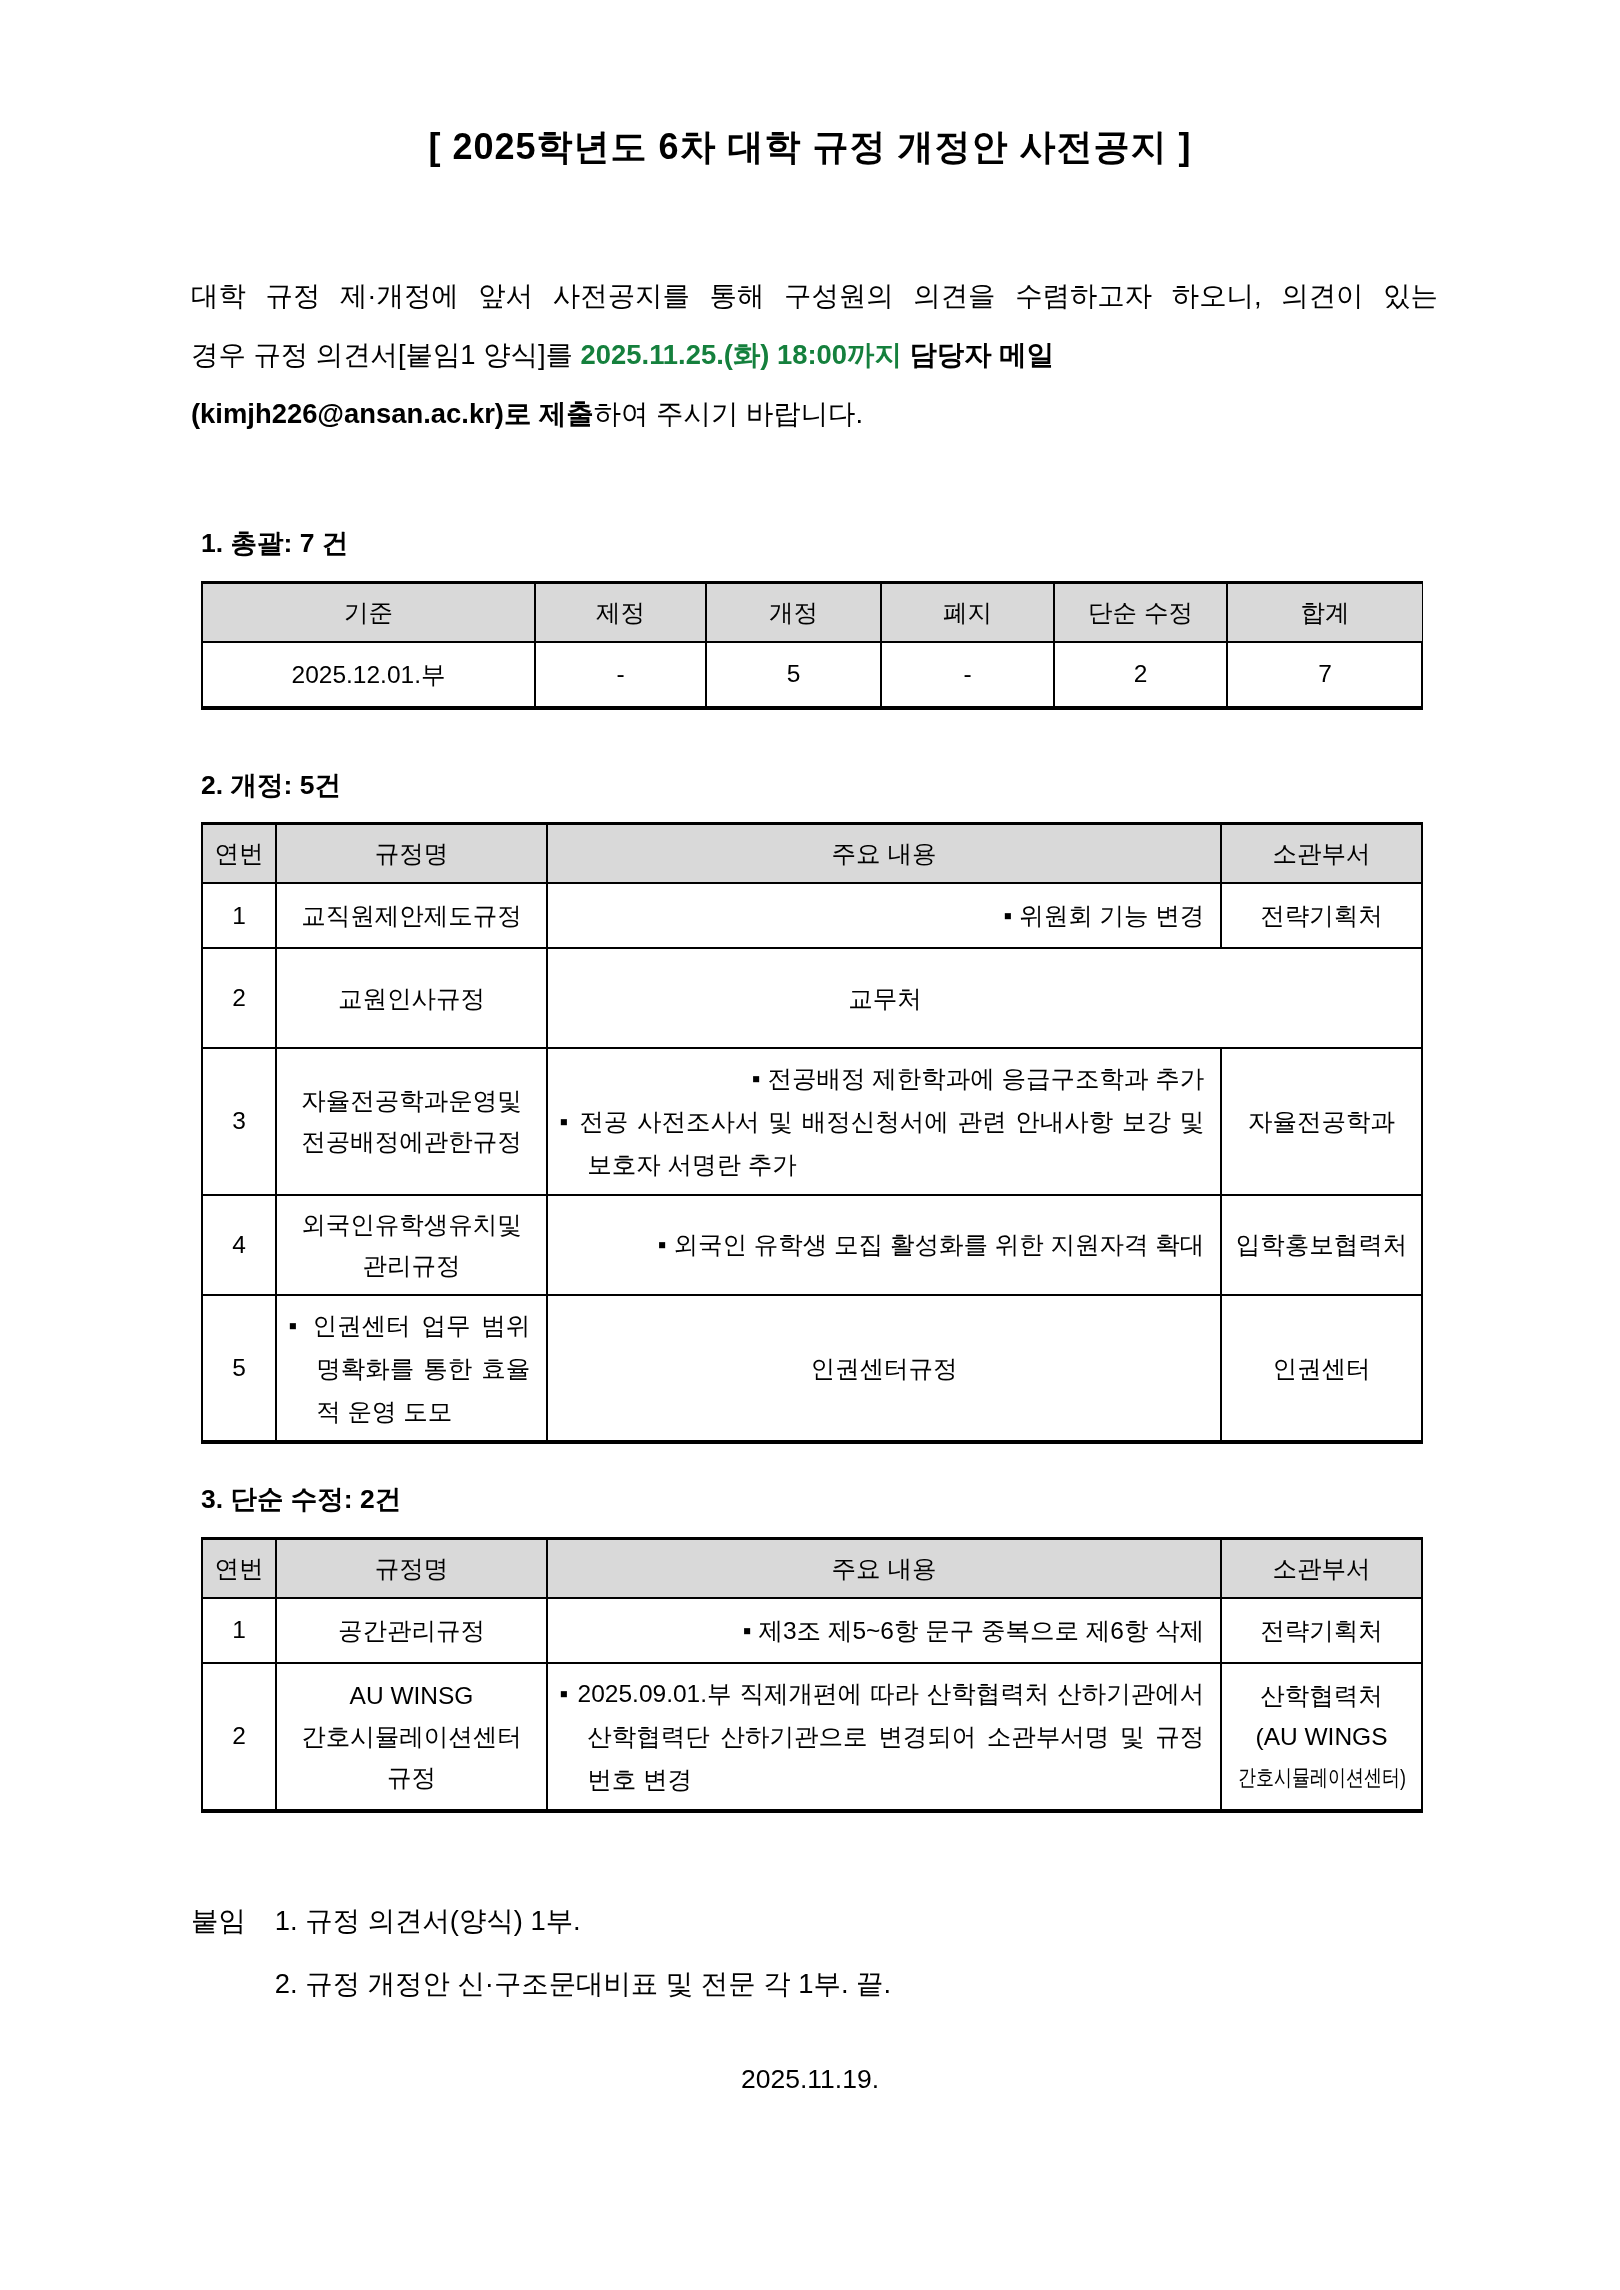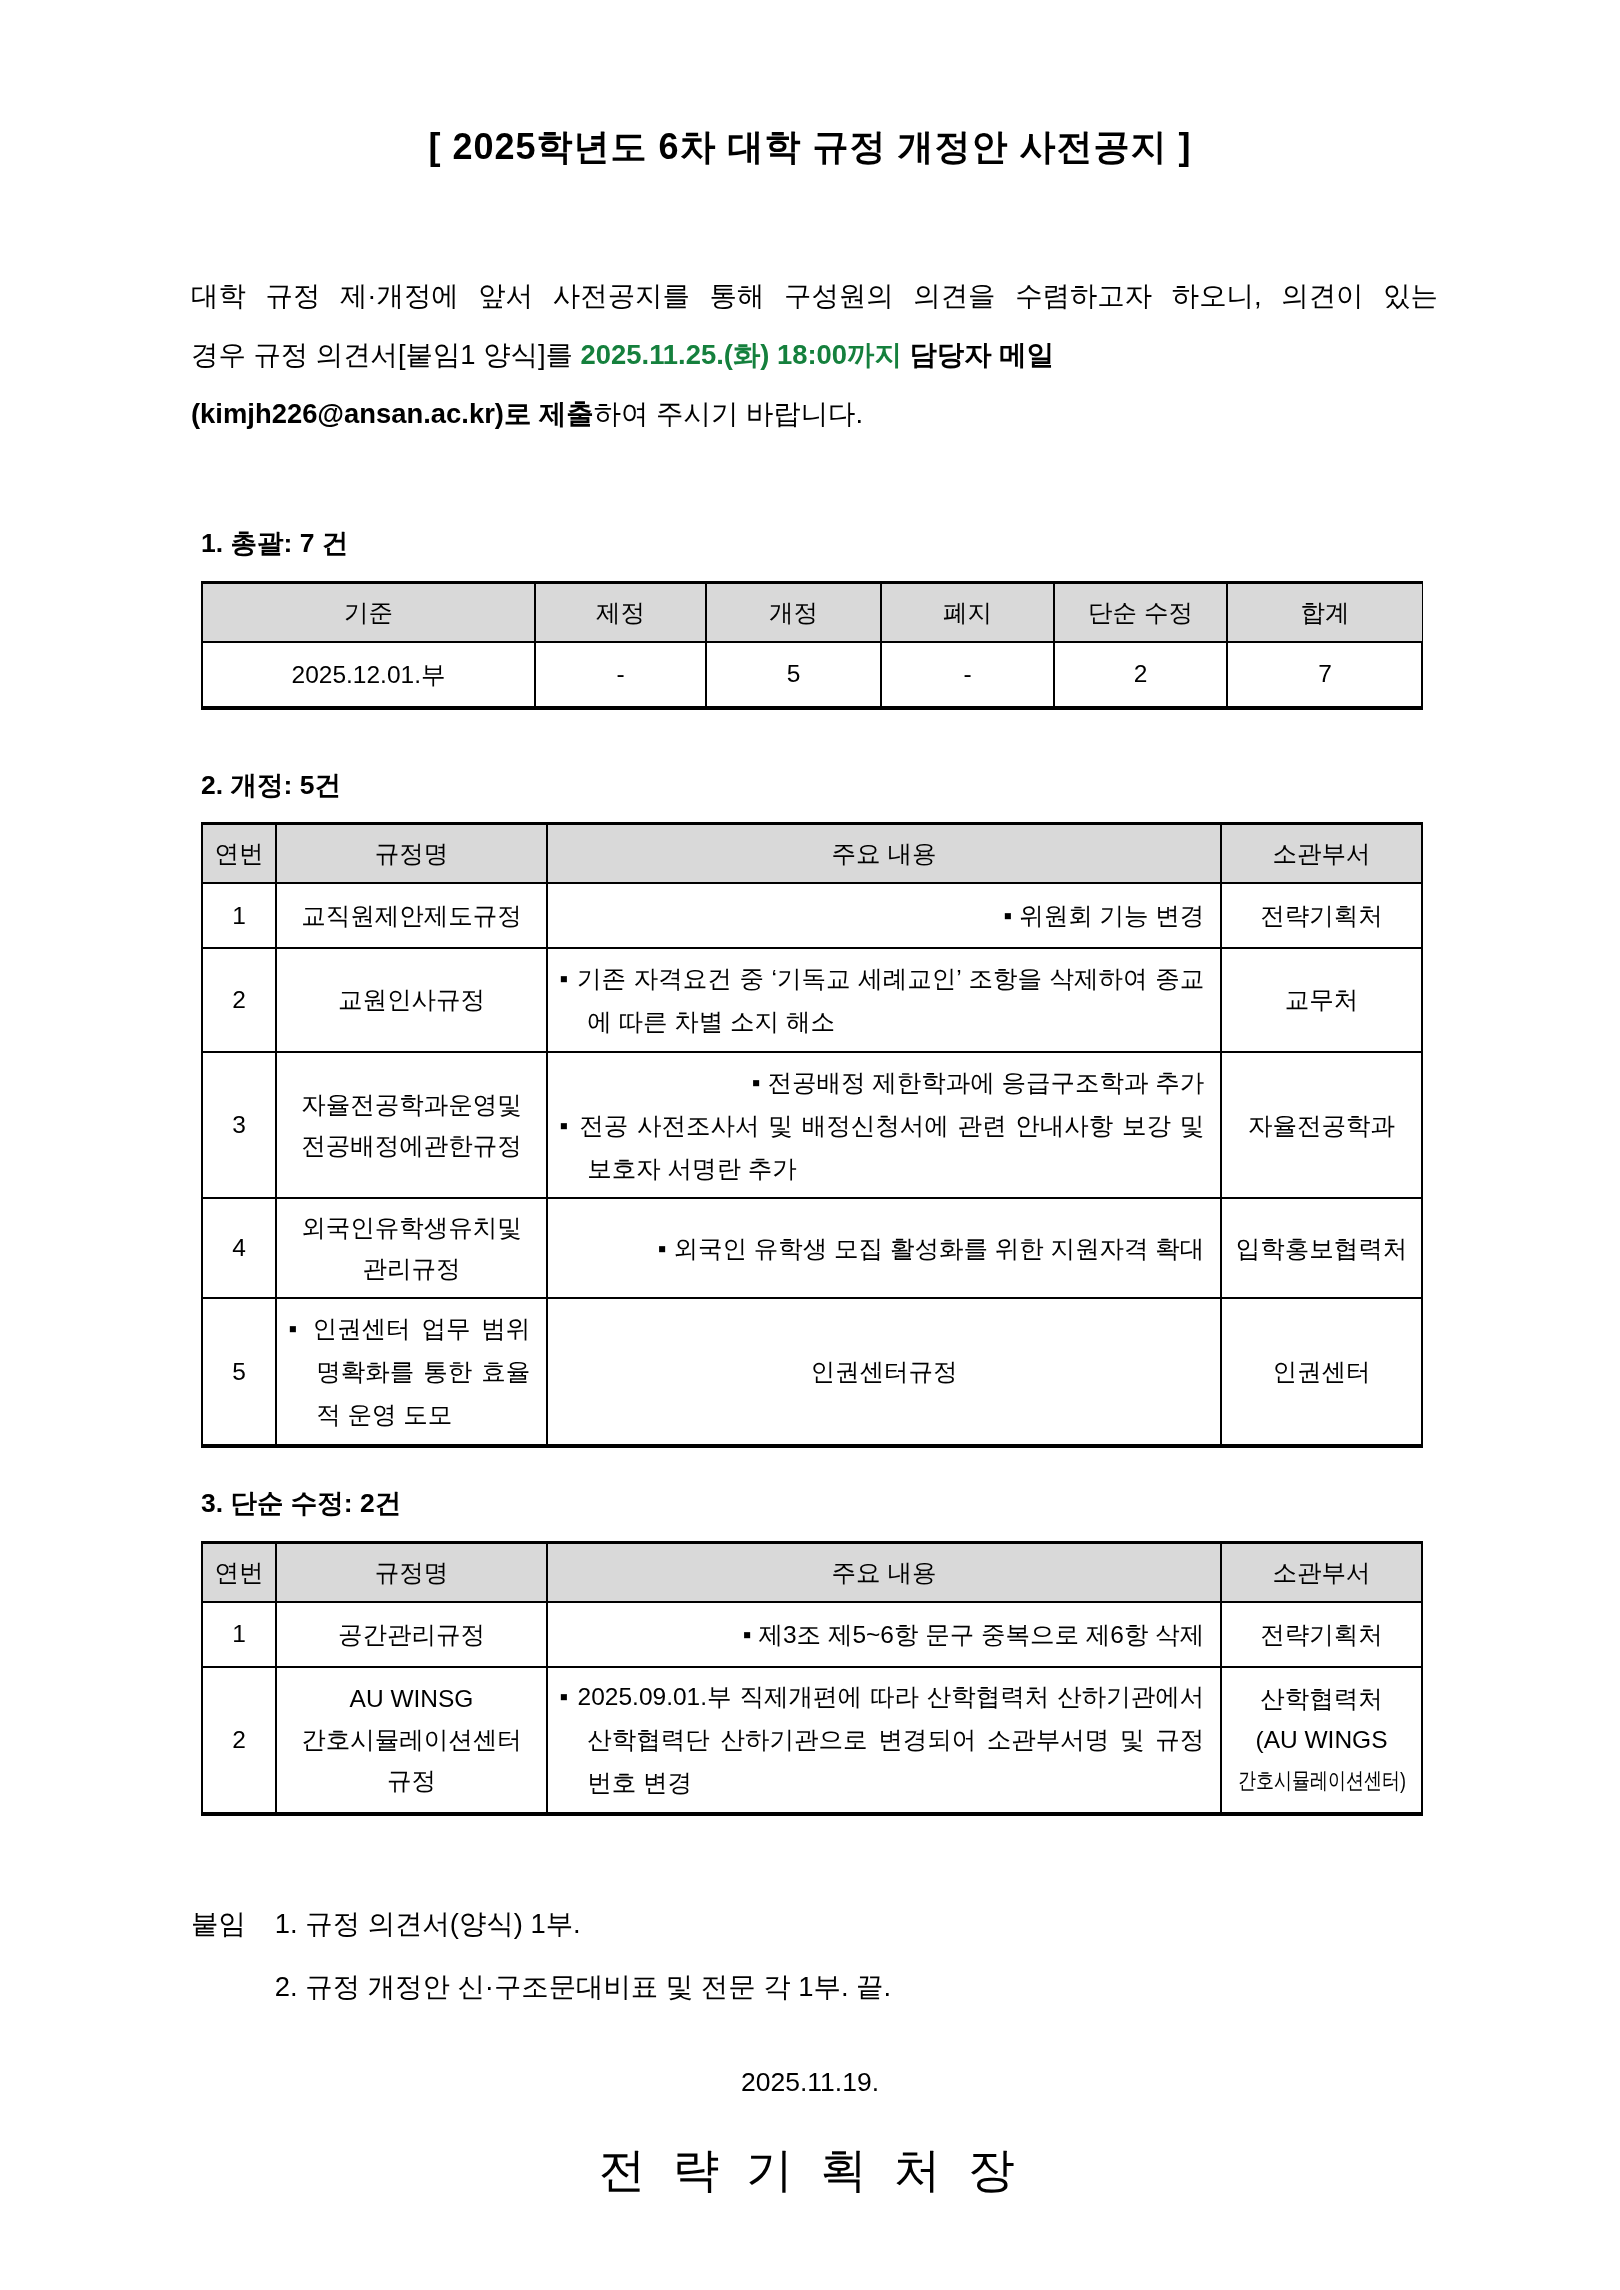--- a/index.html
+++ b/index.html
@@ -168,23 +168,20 @@
       <div class="cell">
         <span class="dept-line">전략기획처</span>
       </div>
     </div>
 
     <div class="row r-2">
       <div class="cell">2</div>
       <div class="cell">
         <span class="nm-line">교원인사규정</span>
       </div>
-      <div class="cell cc">
-        <span class="bullet">▪ 기존 자격요건 중 ‘기독교 세례교인’ 조항을 삭제하여 종교에 따른 차별 소지 해소</span>
-      </div>
       <div class="cell">
         <span class="dept-line">교무처</span>
       </div>
     </div>
 
     <div class="row r-3">
       <div class="cell">3</div>
       <div class="cell">
         <span class="nm-line">자율전공학과운영및</span>
         <span class="nm-line">전공배정에관한규정</span>
@@ -270,16 +267,15 @@
   <div class="attach">
     <div class="attach-label">붙임</div>
     <div class="attach-items">
       <div>1. 규정 의견서(양식) 1부.</div>
       <div>2. 규정 개정안 신·구조문대비표 및 전문 각 1부.  끝.</div>
     </div>
   </div>
 
   <div class="doc-date">2025.11.19.</div>
 
-  <div class="signature">전 략 기 획 처 장</div>
 
 </div>
 
 
 </body></html>

